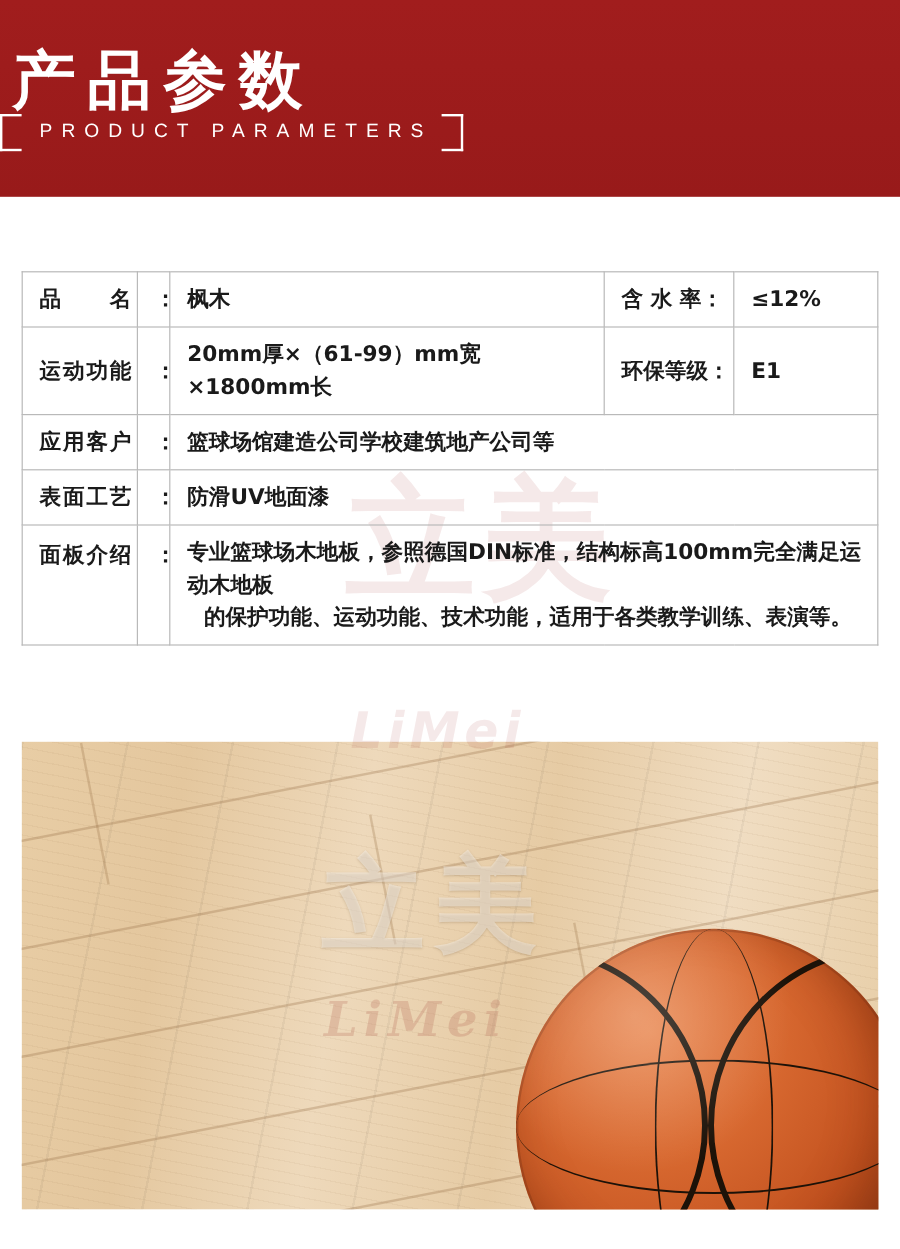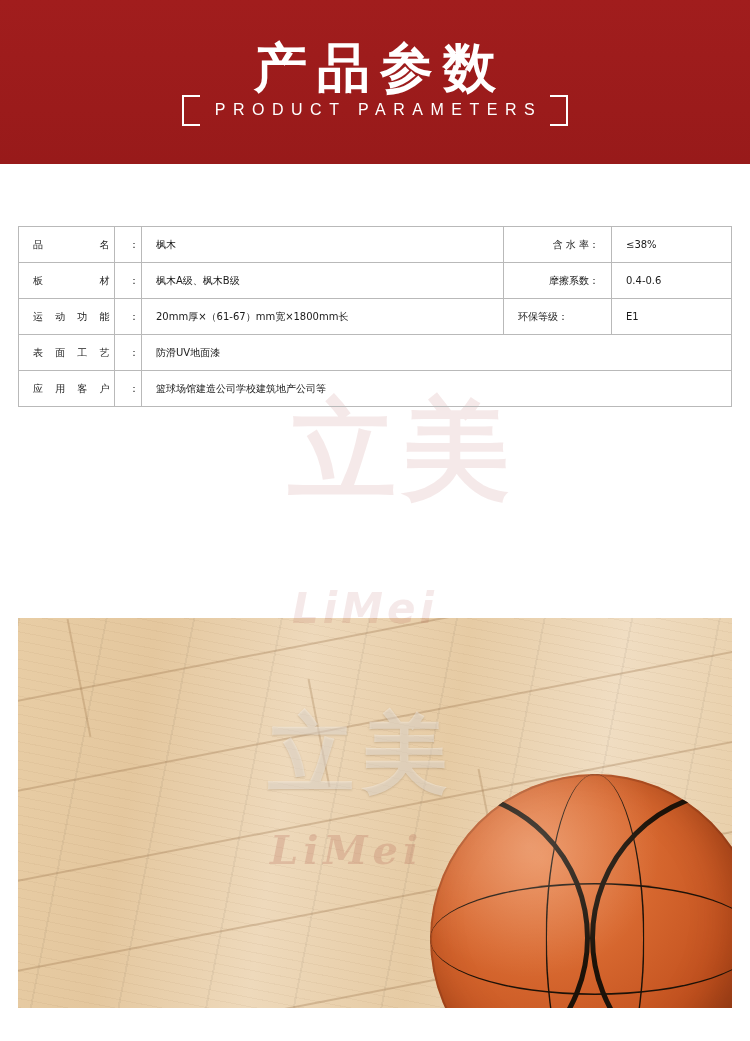--- a/index.html
+++ b/index.html
@@ -18,21 +18,21 @@
 
   
   .banner {
     position: relative;
     width: 750px;
     height: 164px;
     background: #9e1b1b;
     background: linear-gradient(180deg, #a11d1d 0%, #981a1a 100%);
     display: flex;
     flex-direction: column;
-    align-items: center;
+    align-items: flex-start;
     justify-content: center;
   }
   .banner-title {
     color: #ffffff;
     font-size: 53px;
     font-weight: bold;
     letter-spacing: 10px;
     line-height: 1.05;
     margin-top: 2px;
     text-indent: 10px;
@@ -73,28 +73,29 @@
   table.spec {
     position: relative;
     width: 714px;
     border-collapse: collapse;
     table-layout: fixed;
     background: transparent;
     z-index: 2;
   }
   table.spec td {
     border: 1px solid #b9b9b9;
-    font-size: 10px;
+    font-size: 18px;
     color: #1a1a1a;
     padding: 9px 12px 9px 14px;
     vertical-align: middle;
     line-height: 1.5;
     height: 36px;
     font-family: "DejaVu Sans", "Liberation Sans", sans-serif;
     background: transparent;
+    font-weight: bold;
   }
   td.label {
     width: 96px;
     white-space: nowrap;
     letter-spacing: 0.5px;
   }
   td.label.spread {
     text-align: justify;
     text-align-last: justify;
     padding-right: 4px;
@@ -253,45 +254,46 @@
     <div class="wm wm-cn">立美</div>
     <div class="wm wm-en">LiMei</div>
 
     <table class="spec">
       <tbody>
         <tr>
           <td class="label spread">品　　名</td>
           <td class="colon">：</td>
           <td class="val">枫木</td>
           <td class="label2 nb" style="text-align:right">含 水 率：</td>
-          <td class="val2">≤38%</td>
-        </tr>
-        <tr>
-          <td class="label spread">板　　材</td>
-          <td class="colon">：</td>
-          <td class="val">枫木A级、枫木B级</td>
-          <td class="label2 nb" style="text-align:right">摩擦系数：</td>
-          <td class="val2">0.4-0.6</td>
+          <td class="val2">≤12%</td>
         </tr>
         <tr>
           <td class="label spread">运动功能</td>
           <td class="colon">：</td>
-          <td class="val">20mm厚×（61-67）mm宽×1800mm长</td>
+          <td class="val">20mm厚×（61-99）mm宽×1800mm长</td>
           <td class="label2 nb" style="text-align:left">环保等级：</td>
           <td class="val2">E1</td>
+        </tr>
+        <tr>
+          <td class="label spread">应用客户</td>
+          <td class="colon">：</td>
+          <td class="val" colspan="3">篮球场馆建造公司学校建筑地产公司等</td>
         </tr>
         <tr>
           <td class="label spread">表面工艺</td>
           <td class="colon">：</td>
           <td class="val" colspan="3">防滑UV地面漆</td>
         </tr>
         <tr>
-          <td class="label spread">应用客户</td>
-          <td class="colon">：</td>
-          <td class="val" colspan="3">篮球场馆建造公司学校建筑地产公司等</td>
+          <td class="label spread" style="vertical-align:top; padding-top:11px;">面板介绍</td>
+          <td class="colon" style="vertical-align:top; padding-top:11px;">：</td>
+          <td class="val" colspan="3">
+            <span class="intro-line">专业篮球场木地板，参照德国DIN标准，结构标高100mm完全满足运动木地板</span>
+            <span class="intro-line intro-indent">的保护功能、运动功能、技术功能，适用于各类教学训练、表演等。</span>
+          </td>
         </tr>
       </tbody>
     </table>
   </div>
 
   <div class="photo-wrap">
     <div class="photo"></div>
 
     <div class="plank" style="left:-40px; top:96px; width:860px; transform:rotate(-11deg);"></div>
     <div class="plank" style="left:-40px; top:186px; width:860px; transform:rotate(-11deg);"></div>

